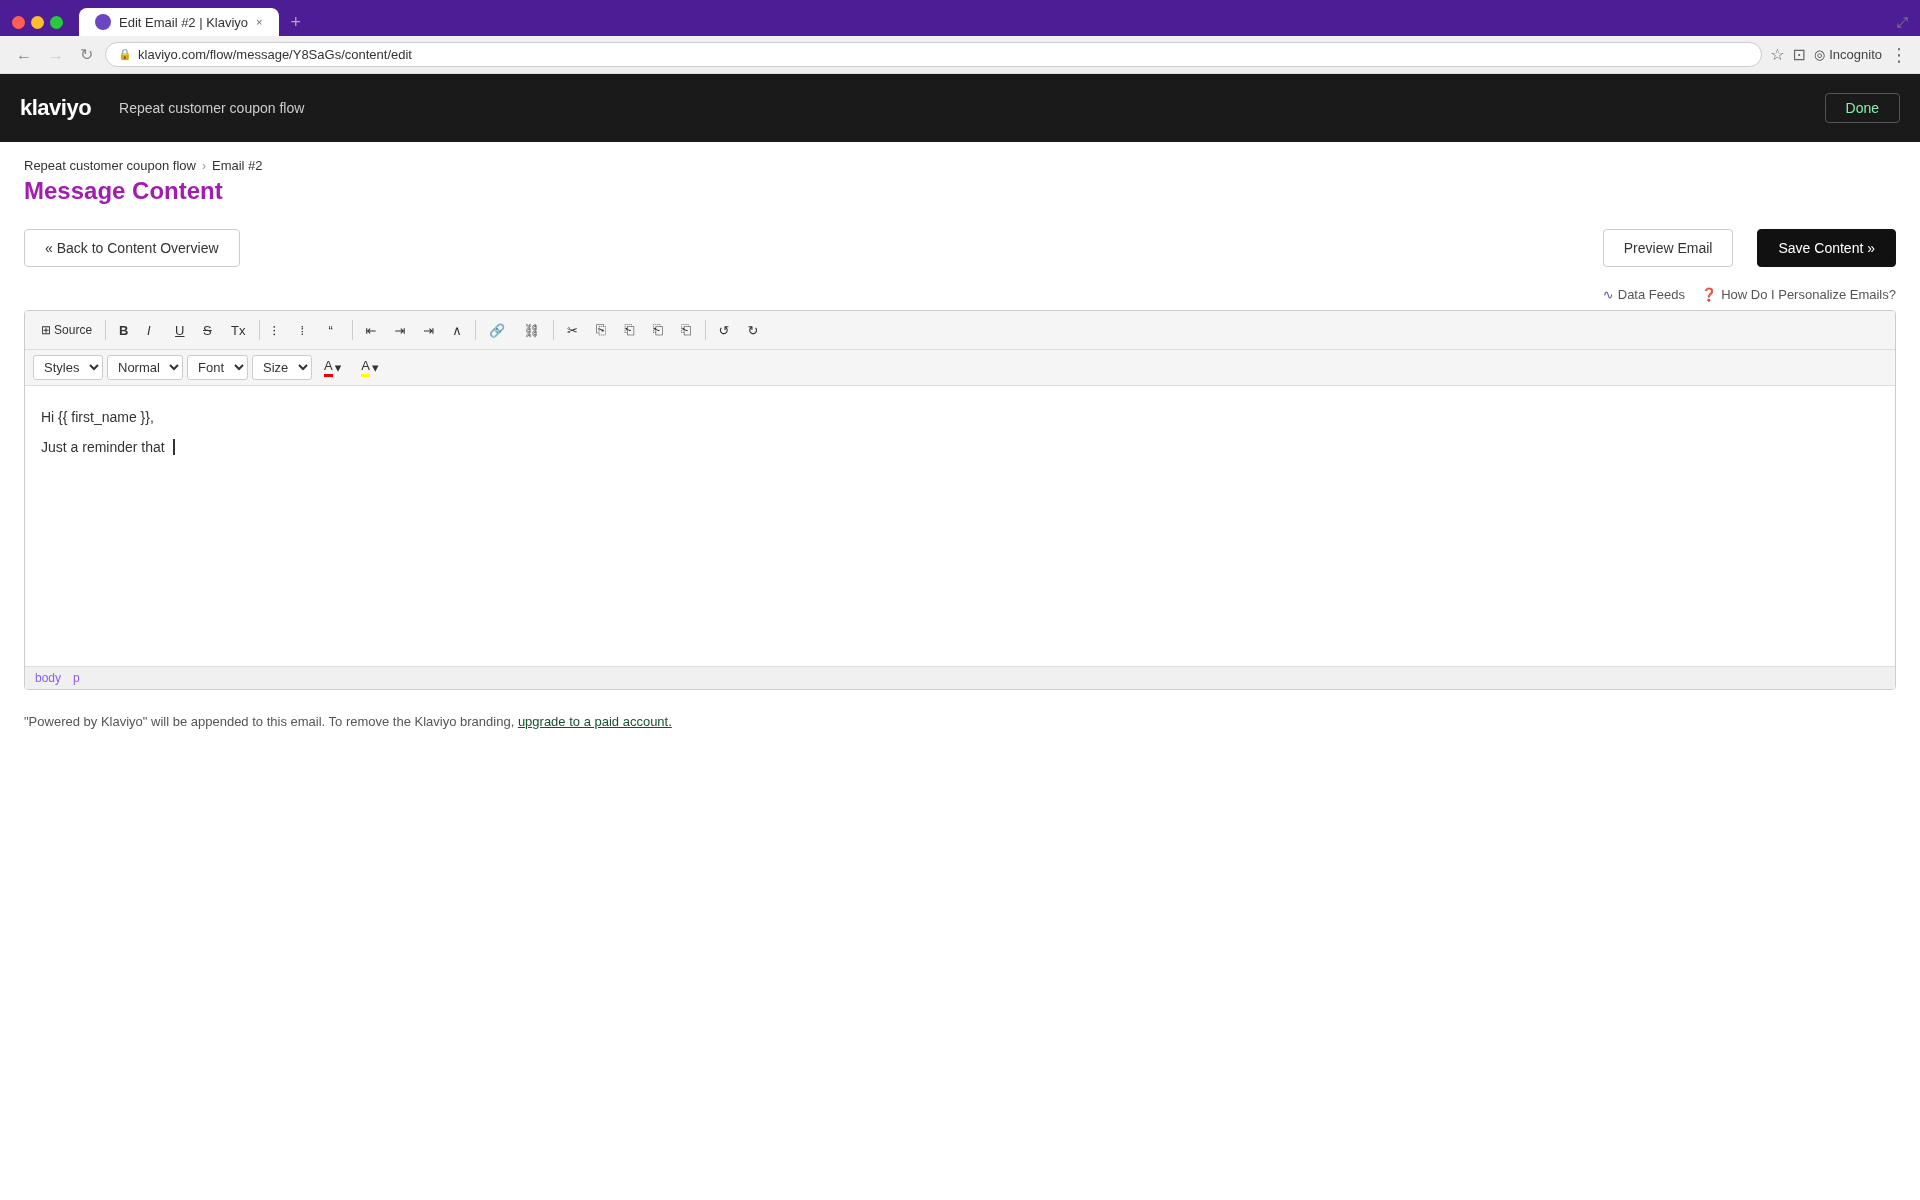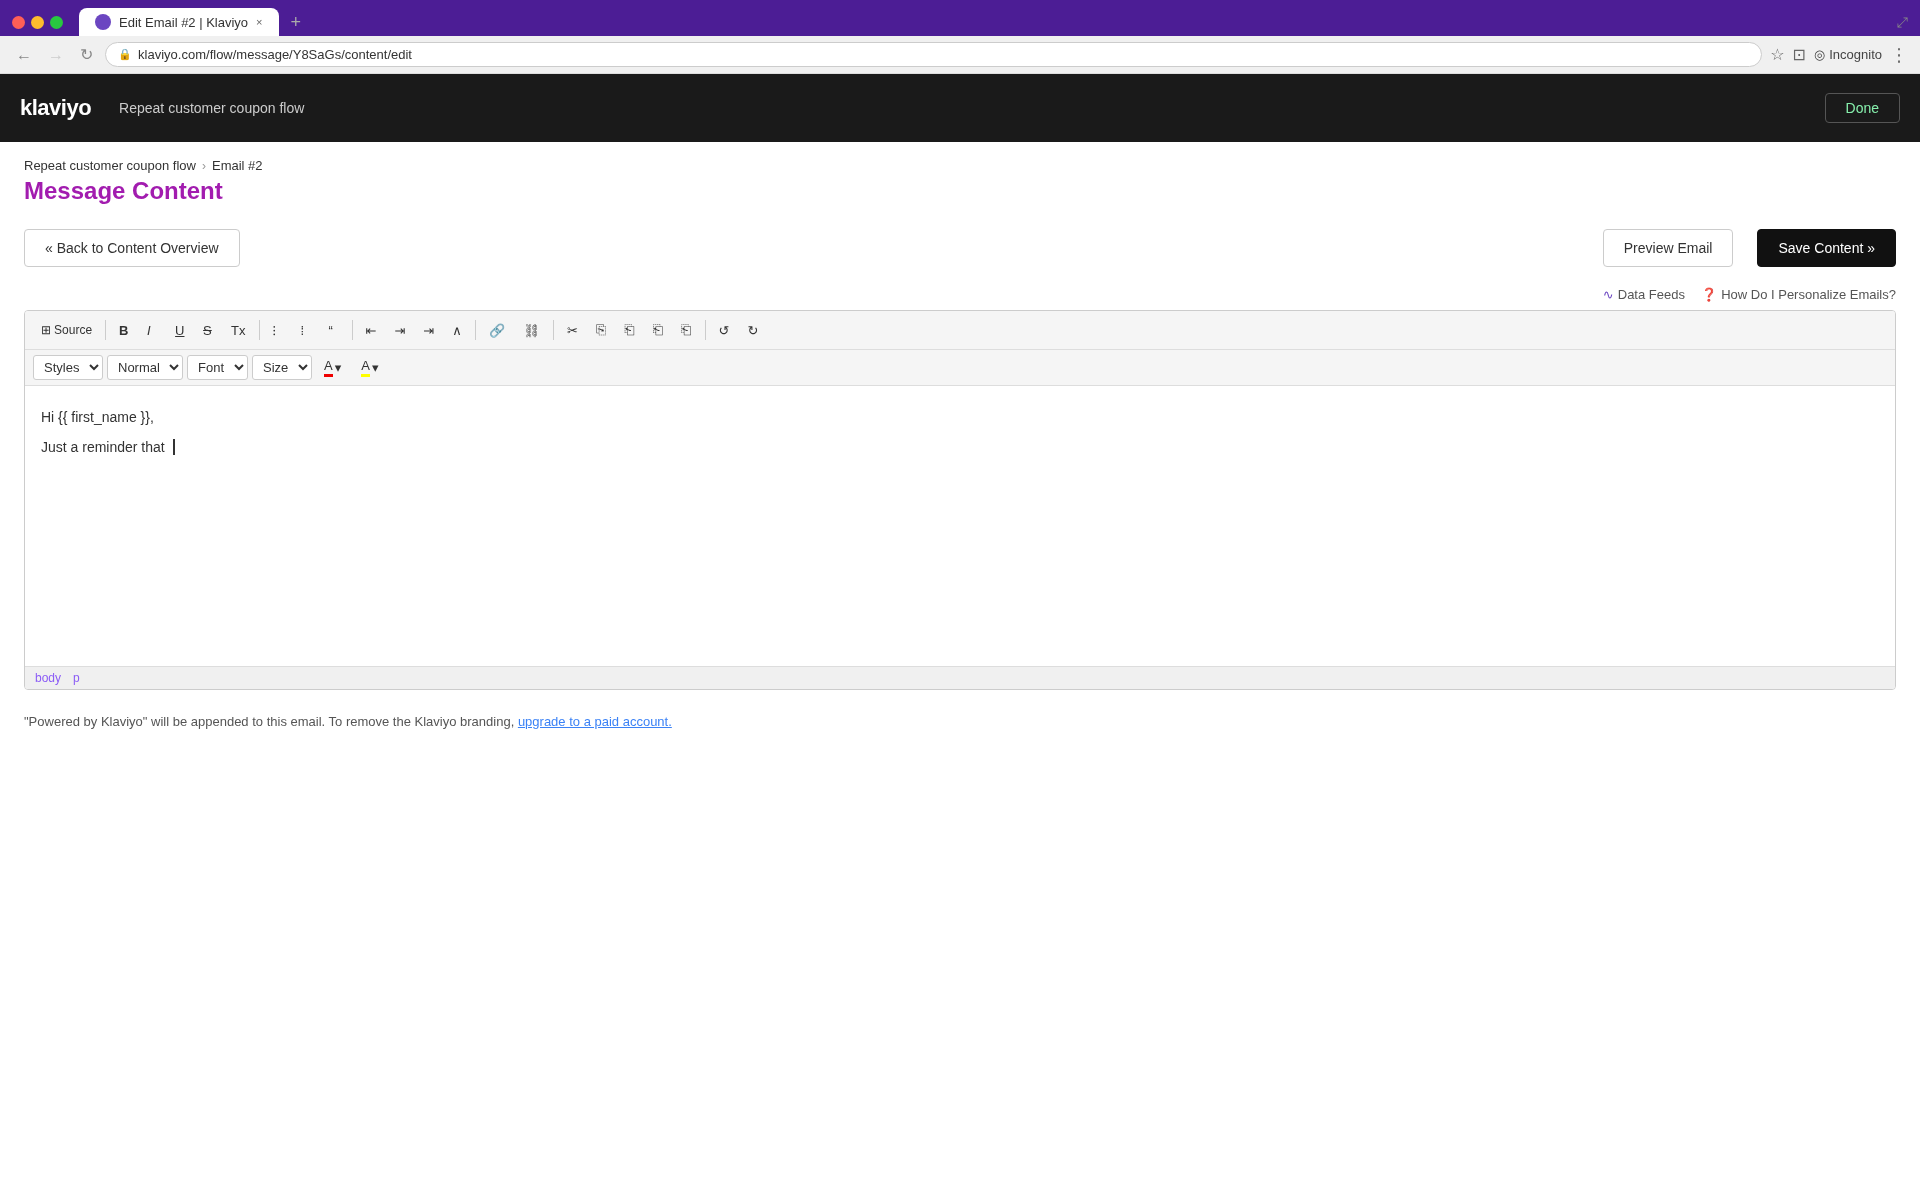--- a/index.html
+++ b/index.html
@@ -266,21 +266,21 @@
       display: flex;
       gap: 12px;
     }
 
     
     .footer-note {
       padding: 8px 24px 24px;
       font-size: 13px;
       color: #555;
     }
-    .footer-note a { color: #3b82f6; text-decoration: underline; }
+    .footer-note a { color: #14532d; text-decoration: underline; }
   </style>
 </head>
 <body>
 
 <div class="browser-chrome">
   <div class="traffic-lights">
     <div class="traffic-light tl-red"></div>
     <div class="traffic-light tl-yellow"></div>
     <div class="traffic-light tl-green"></div>
   </div>

